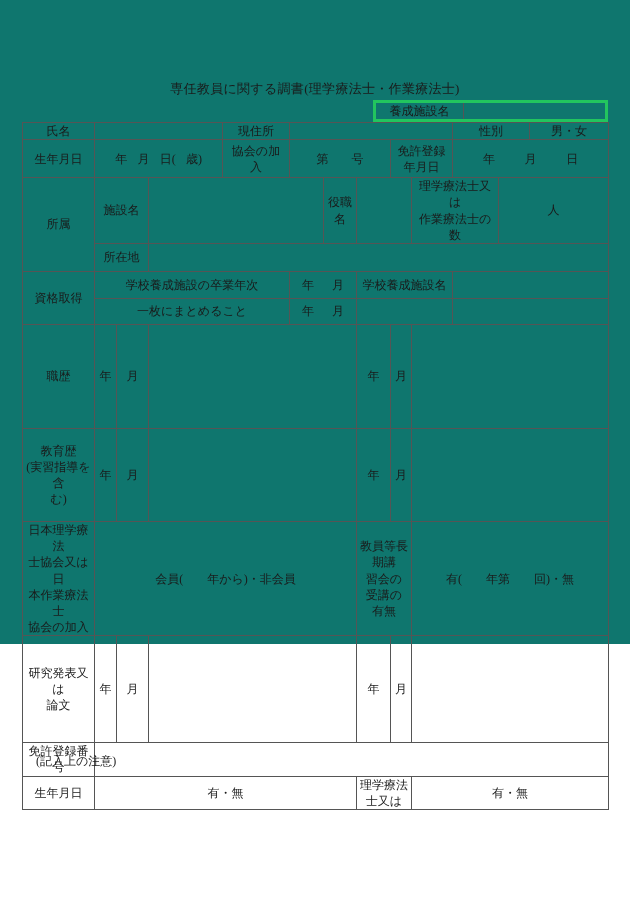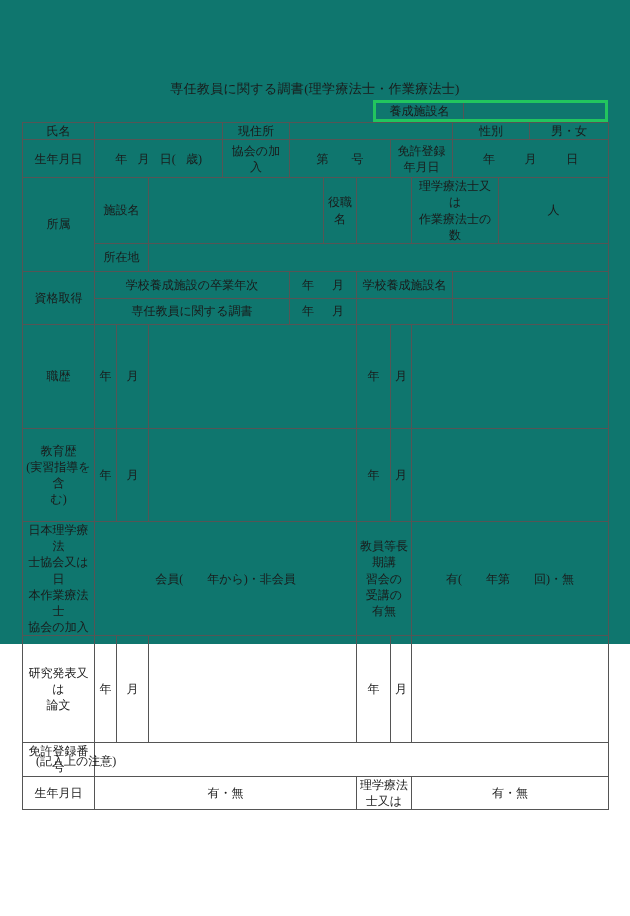--- a/index.html
+++ b/index.html
@@ -186,21 +186,21 @@
         <div class="spread">
           <span>年</span>
           <span>月</span>
         </div>
       </td>
       <td colspan="3">学校養成施設名</td>
       <td colspan="3"></td>
     </tr>
 
     <tr style="height:26px">
-      <td colspan="5">専任教員に関する調書</td>
+      <td colspan="5">一枚にまとめること</td>
       <td colspan="2" class="tight">
         <div class="spread">
           <span>年</span>
           <span>月</span>
         </div>
       </td>
       <td colspan="3"></td>
       <td colspan="3"></td>
     </tr>
 

